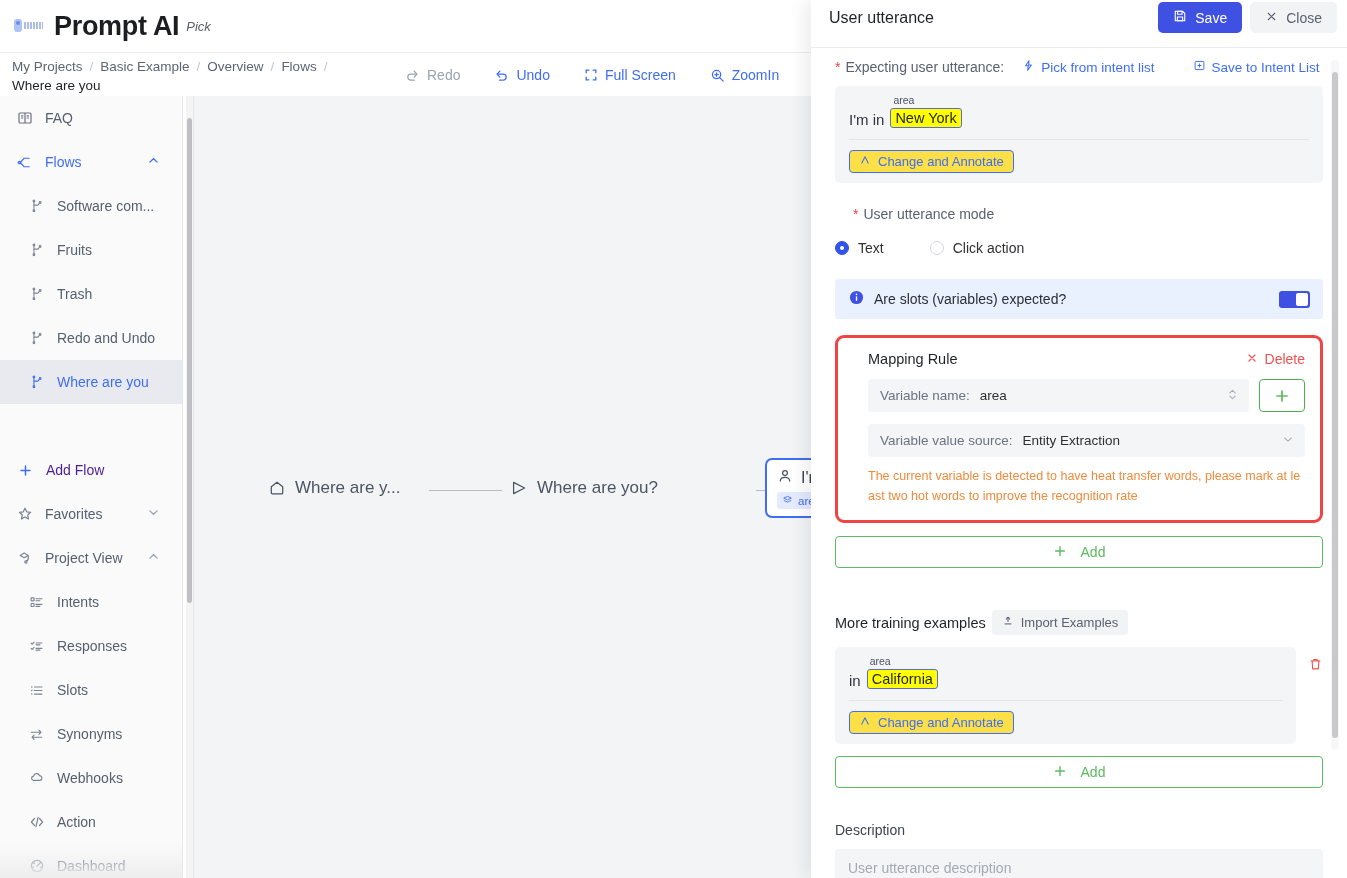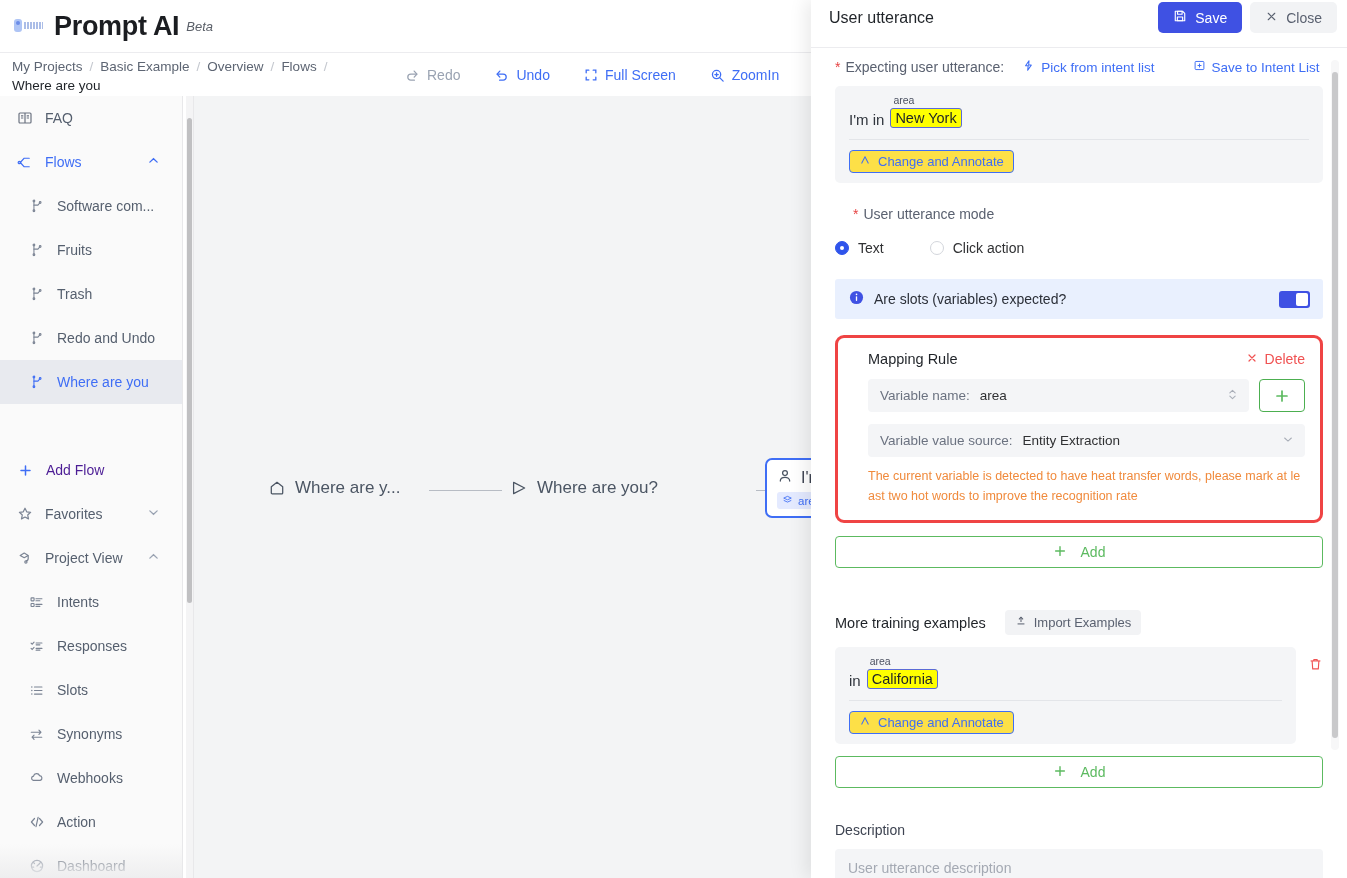--- a/index.html
+++ b/index.html
@@ -219,21 +219,21 @@
 <body>
 
 <div class="app">
 
   <div class="topbar">
     <div class="logo-mark">
       <div class="lg-dot"></div>
         <div class="lg-text"></div>
     </div>
     <div class="app-title">Prompt AI</div>
-    <div class="app-beta">Beta</div>
+    <div class="app-beta">Pick</div>
   </div>
 
   <div class="crumbbar">
     <div class="crumbs">
       <a>My Projects</a><span class="sep">/</span><a>Basic Example</a><span class="sep">/</span><a>Overview</a><span class="sep">/</span><a>Flows</a><span class="sep">/</span>
     </div>
     <div class="crumb-current">Where are you</div>
 
     <div class="toolbar">
       <div class="tb-item disabled">
@@ -681,21 +681,21 @@
 
       <button class="add-btn" style="margin-top:13px;">
         <span>
           <svg width="14" height="14" viewBox="0 0 16 16" fill="none" stroke="#5cba60" stroke-width="1.6" stroke-linecap="round">
               <path d="M8 3v10M3 8h10"></path>
             </svg>
         </span>
         <span>Add</span>
       </button>
 
-      <div class="row-between" style="margin-top:42px; gap:19px;">
+      <div class="row-between" style="margin-top:42px; gap:6px;">
         <span style="font-size:14.5px; color:#1f2328;">More training examples</span>
         <span class="chip-btn">
           <span>
             <svg width="12" height="12" viewBox="0 0 14 14" fill="none" stroke="#5a6170" stroke-width="1.2" stroke-linejoin="round">
                 <path d="M3 10.4h8"></path>
                 <path d="M7 2.6v5.6"></path>
                 <path d="M4.6 5L7 2.6 9.4 5"></path>
               </svg>
           </span>
           <span>Import Examples</span>

